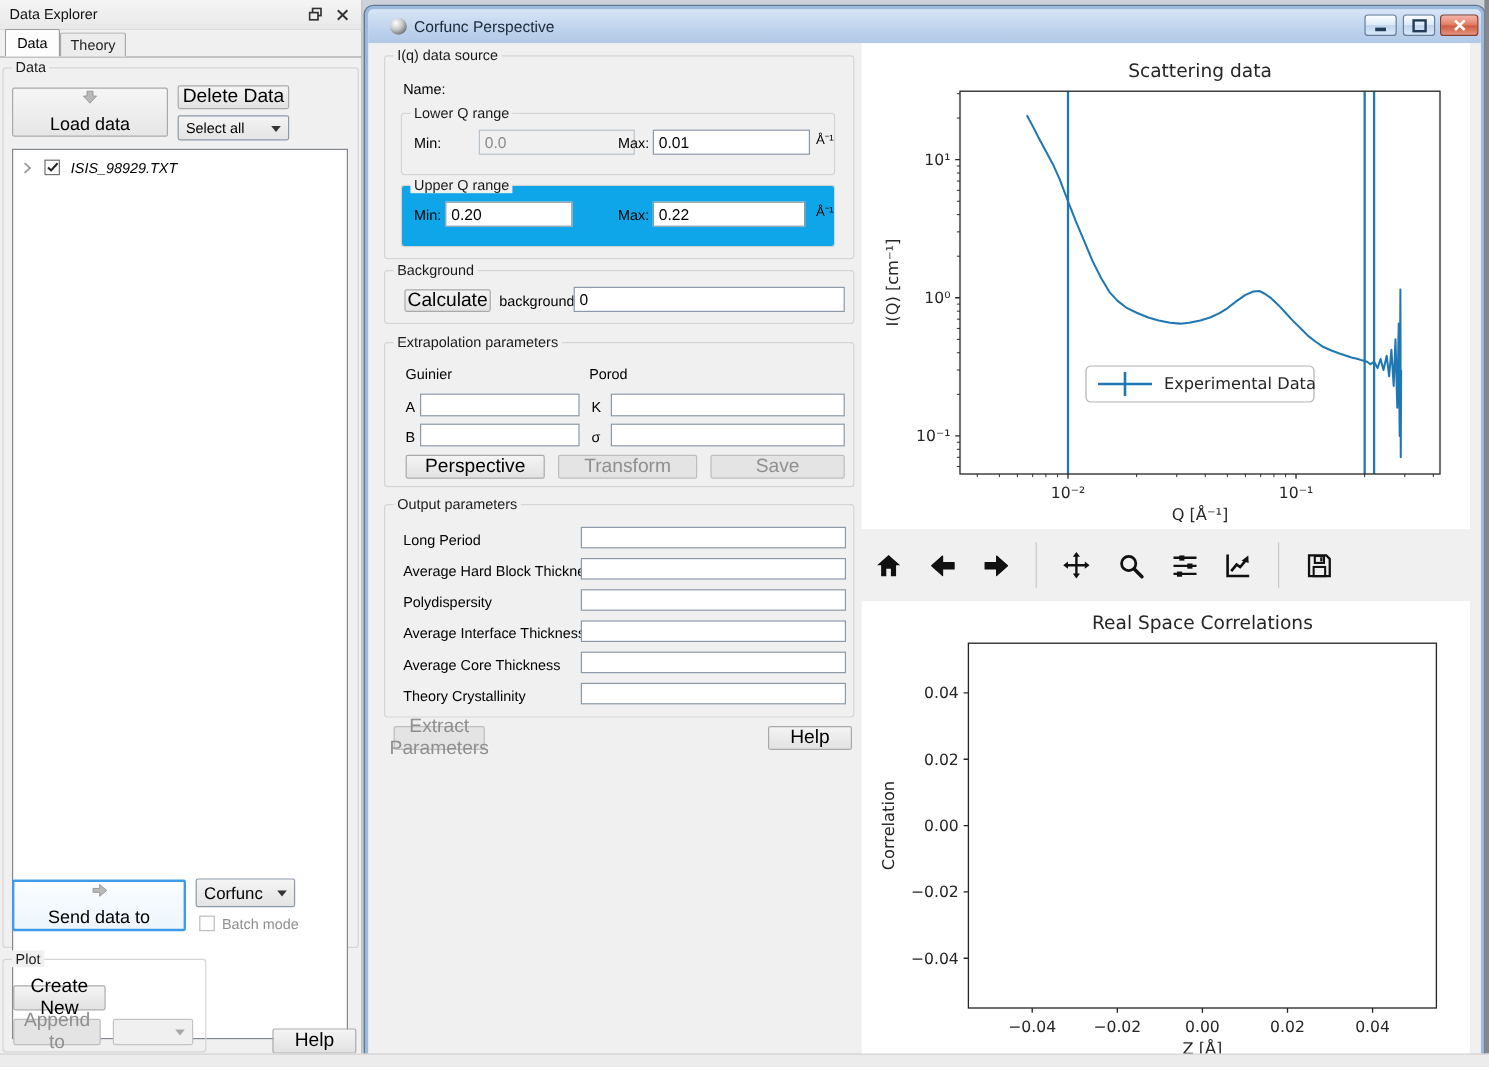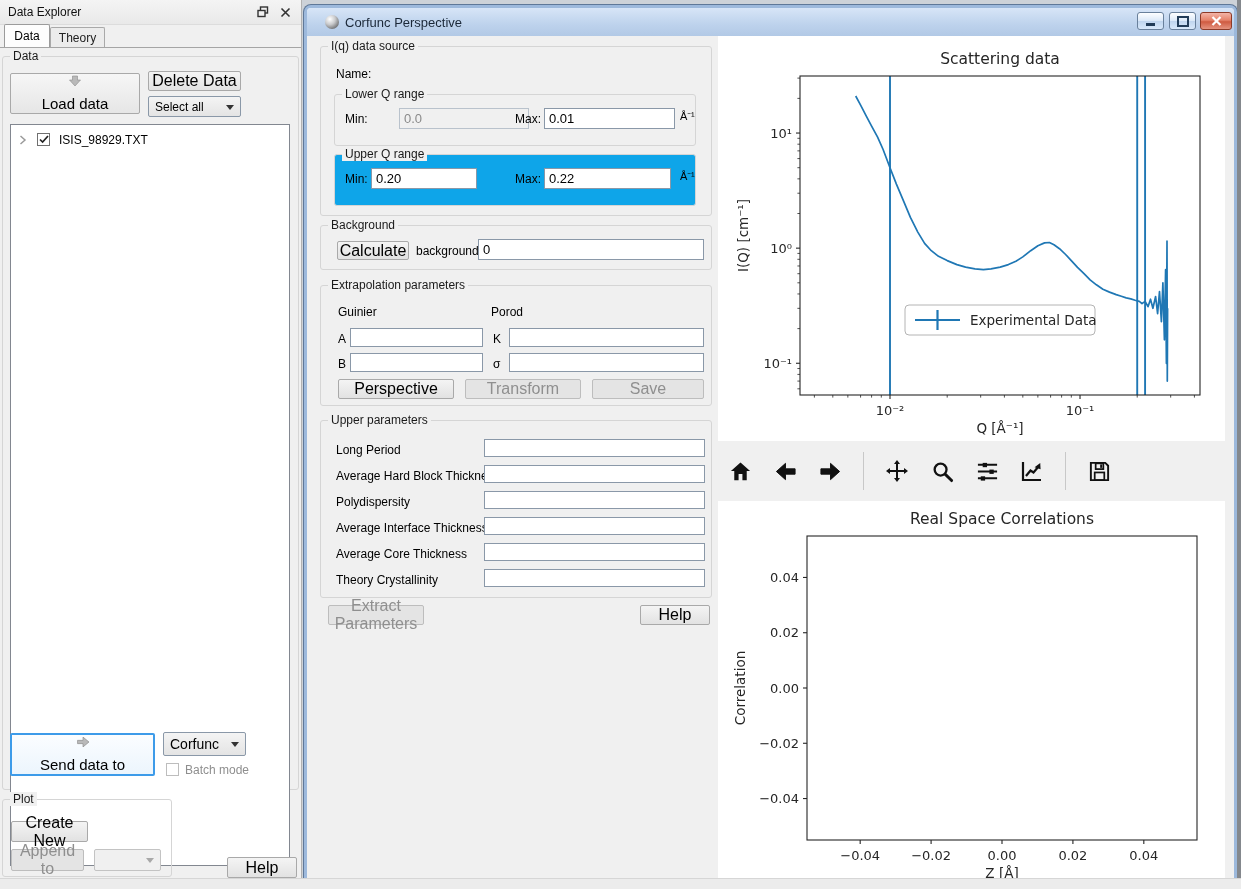--- a/index.html
+++ b/index.html
@@ -89,21 +89,21 @@
       <path d="M8 2 H18 V10 H24 L13 22 L2 10 H8 Z" fill="#b9b9b9" stroke="#8a8a8a" stroke-width="1.2"></path>
     </svg>
     <span>Load data</span>
   </button>
   <button class="btn" style="left:148px;top:71px;width:93px;height:20px;">Delete Data</button>
   <div class="cmb" style="left:148px;top:96px;width:93px;height:21px;">
     <span>Select all</span>
       <span class="arr"></span>
   </div>
 
-  <div class="abs" style="left:10px;top:124px;width:280px;height:742px;background:#fff;border:1px solid #828790;box-sizing:border-box;">
+  <div class="abs" style="left:10px;top:124px;width:280px;height:742px;background:#fff;border:1px solid #828790;box-sizing:border-box;font-style:italic;">
     <div class="abs" style="left:0;top:5px;width:278px;height:19px;display:flex;align-items:center;">
       <svg style="margin-left:8px;" width="8" height="10" viewBox="0 0 8 10">
           <path d="M1.5 1 L6 5 L1.5 9" fill="none" stroke="#9a9a9a" stroke-width="1.5"></path>
         </svg>
       <span class="chk" style="position:static;margin-left:10px;display:inline-flex;align-items:center;justify-content:center;">
         <svg width="10" height="9" viewBox="0 0 10 9">
             <path d="M1 4.5 L3.6 7 L9 1" fill="none" stroke="#222" stroke-width="1.7"></path>
           </svg>
       </span>
       <span style="margin-left:9px;font-size:12px;">ISIS_98929.TXT</span>
@@ -194,36 +194,36 @@
       <span class="flabel" style="left:17px;top:71px;">B</span>
       <input class="inp" style="left: 29px; top: 67px; width: 133px; height: 19px;">
       <span class="flabel" style="left:172px;top:71px;">σ</span>
       <input class="inp" style="left: 188px; top: 67px; width: 195px; height: 19px;">
       <button class="btn" style="left:17px;top:93px;width:116px;height:20px;">Perspective</button>
       <button class="btn disabled" style="left:144px;top:93px;width:116px;height:20px;">Transform</button>
       <button class="btn disabled" style="left:271px;top:93px;width:112px;height:20px;">Save</button>
     </div>
 
     <div class="gb" style="left:13px;top:384px;width:390px;height:176px;">
-      <span class="lbl">Upper parameters</span>
+      <span class="lbl">Output parameters</span>
       <span class="flabel" style="left:15px;top:22px;">Long Period</span>
       <input class="inp" style="left: 163px; top: 18px; width: 221px; height: 18px;">
       <span class="flabel" style="left:15px;top:48px;">Average Hard Block Thickness</span>
       <input class="inp" style="left: 163px; top: 44px; width: 221px; height: 18px;">
       <span class="flabel" style="left:15px;top:74px;">Polydispersity</span>
       <input class="inp" style="left: 163px; top: 70px; width: 221px; height: 18px;">
       <span class="flabel" style="left:15px;top:100px;">Average Interface Thickness</span>
       <input class="inp" style="left: 163px; top: 96px; width: 221px; height: 18px;">
       <span class="flabel" style="left:15px;top:126px;">Average Core Thickness</span>
       <input class="inp" style="left: 163px; top: 122px; width: 221px; height: 18px;">
       <span class="flabel" style="left:15px;top:152px;">Theory Crystallinity</span>
       <input class="inp" style="left: 163px; top: 148px; width: 221px; height: 18px;">
     </div>
 
-    <button class="btn disabled" style="left:21px;top:569px;width:96px;height:20px;">Extract Parameters</button>
+    <button class="btn disabled" style="left:21px;top:569px;width:76px;height:20px;">Extract Parameters</button>
     <button class="btn" style="left:333px;top:569px;width:70px;height:20px;">Help</button>
 
     <div class="abs plotcol">
       <div class="fig" style="top:0;height:405px;">
         <svg id="chart1" width="507" height="405">
             <line x1="172.0023204539168" y1="40" x2="172.0023204539168" y2="359" stroke="#1f77b4" stroke-width="1.9"></line>
             <line x1="419.2166513037278" y1="40" x2="419.2166513037278" y2="359" stroke="#1f77b4" stroke-width="1.9"></line>
             <line x1="427.0818542564431" y1="40" x2="427.0818542564431" y2="359" stroke="#1f77b4" stroke-width="1.9"></line>
             <polyline points="137.7,60.0 142.6,69.1 148.3,80.2 153.6,90.1 159.6,101.2 165.1,113.5 172.0,131.7 178.4,148.1 185.7,165.4 192.4,181.4 199.8,196.1 206.6,207.4 213.3,214.7 220.5,220.3 229.2,224.6 238.9,228.6 247.6,231.1 257.0,232.9 265.4,233.7 273.0,232.9 282.2,231.1 290.4,228.6 297.9,225.2 304.8,220.9 312.7,214.7 319.9,209.7 326.5,206.9 331.4,206.5 336.0,208.8 341.5,212.7 347.6,218.5 353.3,224.6 359.5,231.4 366.0,237.7 372.1,243.9 378.4,248.8 384.9,253.2 391.5,256.1 398.2,258.6 403.3,260.3 408.2,261.9 412.8,262.9 417.1,264.3 421.3,265.4 424.0,267.6 427.1,265.4 430.0,270.7 432.5,263.2 434.9,272.3 437.6,260.5 439.6,277.6 441.5,255.5 443.4,285.6 444.9,246.8 446.4,303.8 447.6,233.7 448.4,327.3 449.0,205.2 449.3,345.1 449.6,272.3" fill="none" stroke="#1f77b4" stroke-width="1.7" stroke-linejoin="round"></polyline>
             <rect x="82" y="40" width="400" height="319" fill="none" stroke="#262626" stroke-width="1.1"></rect>

